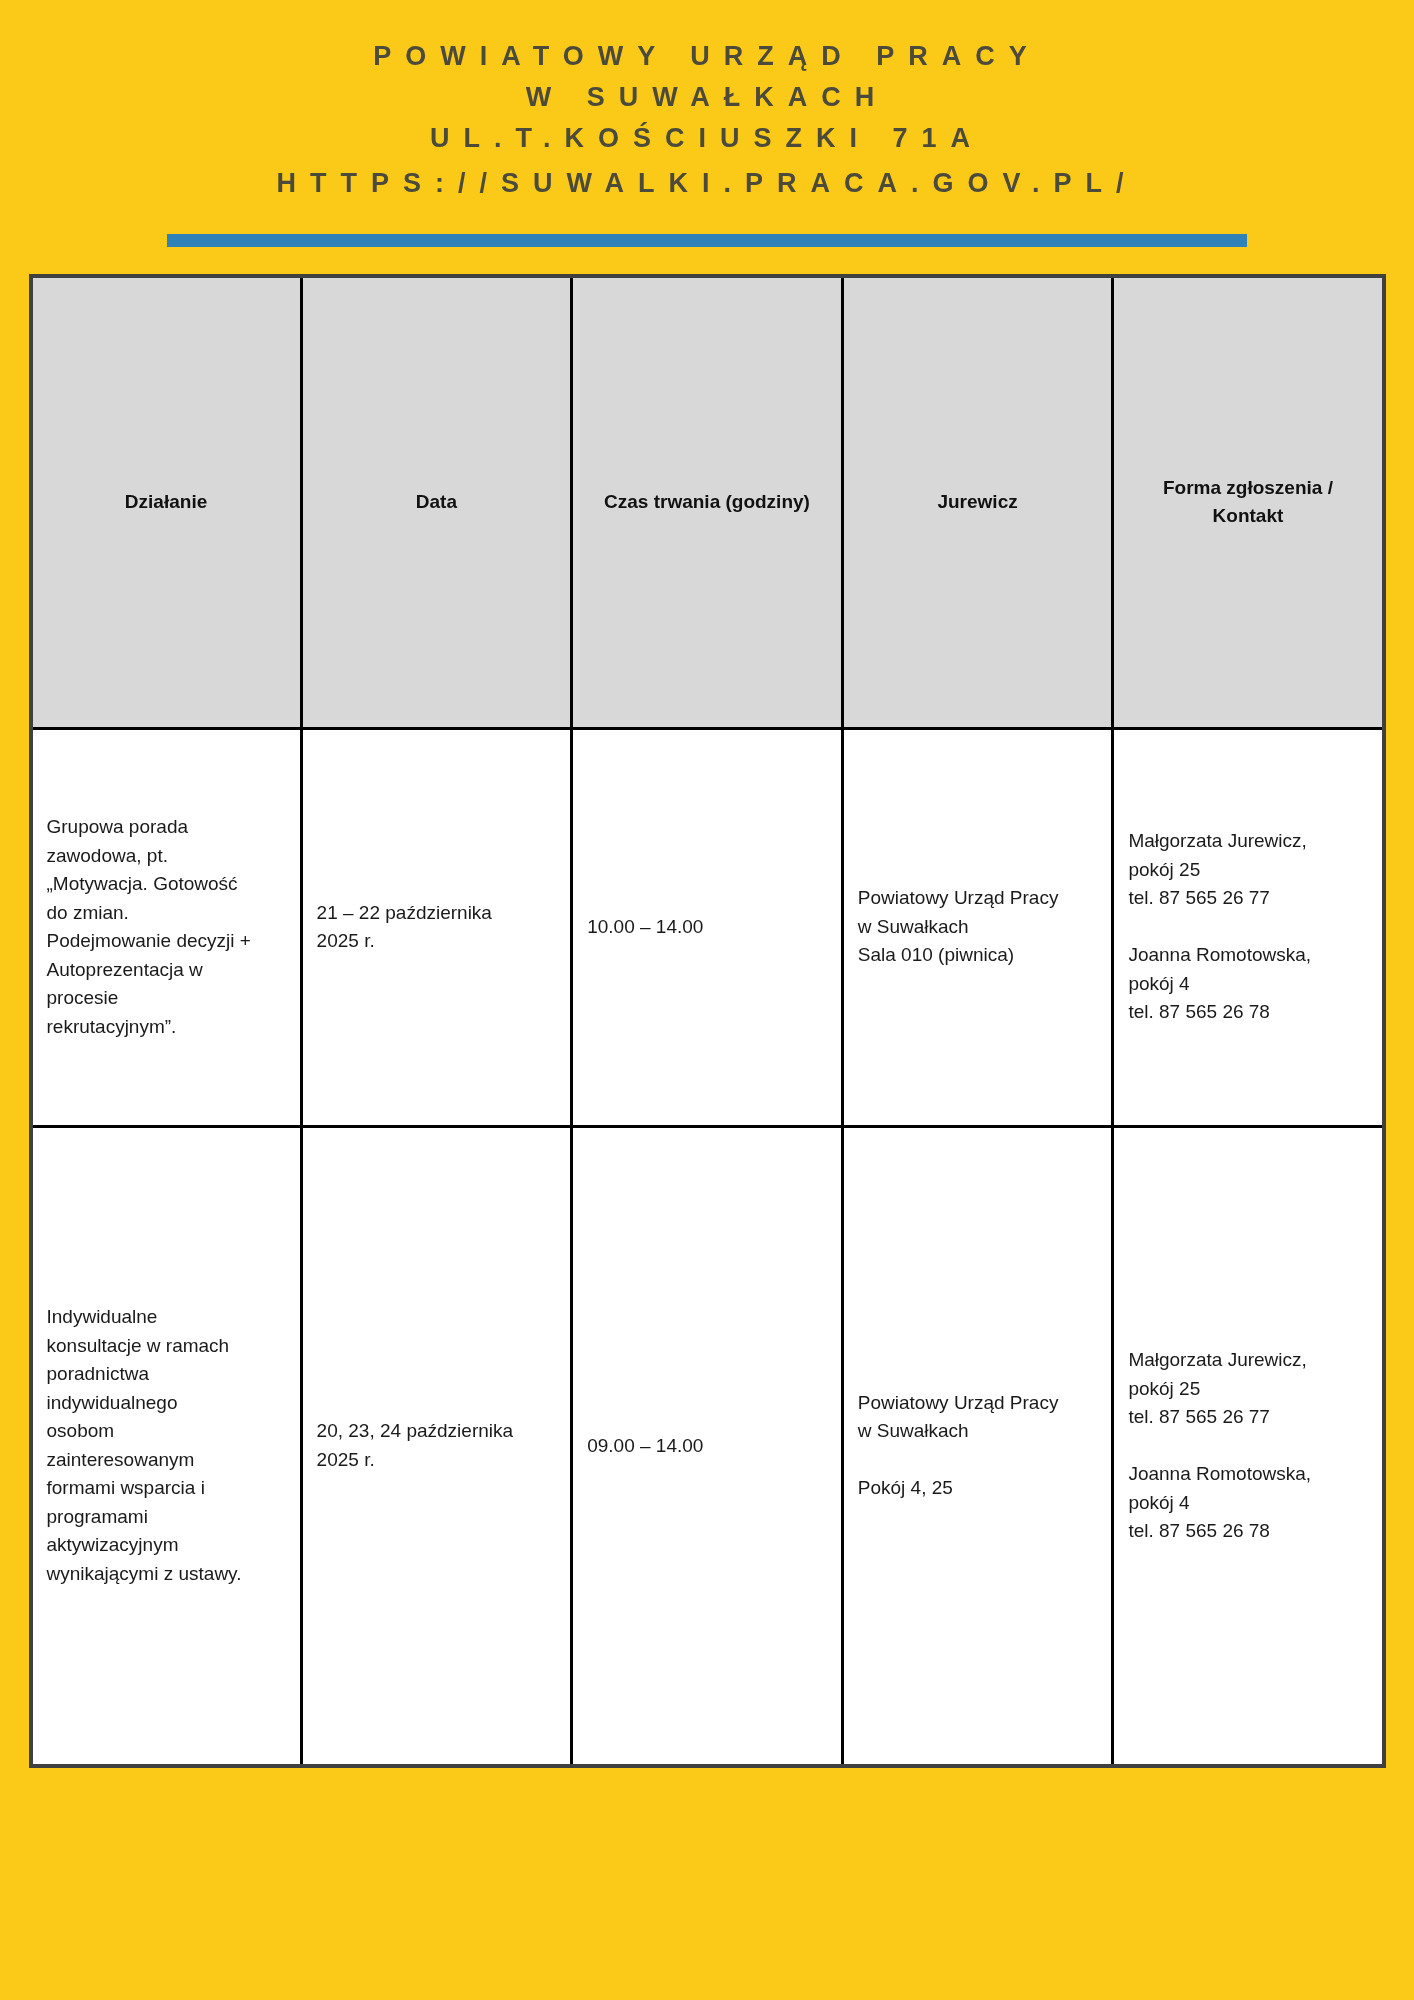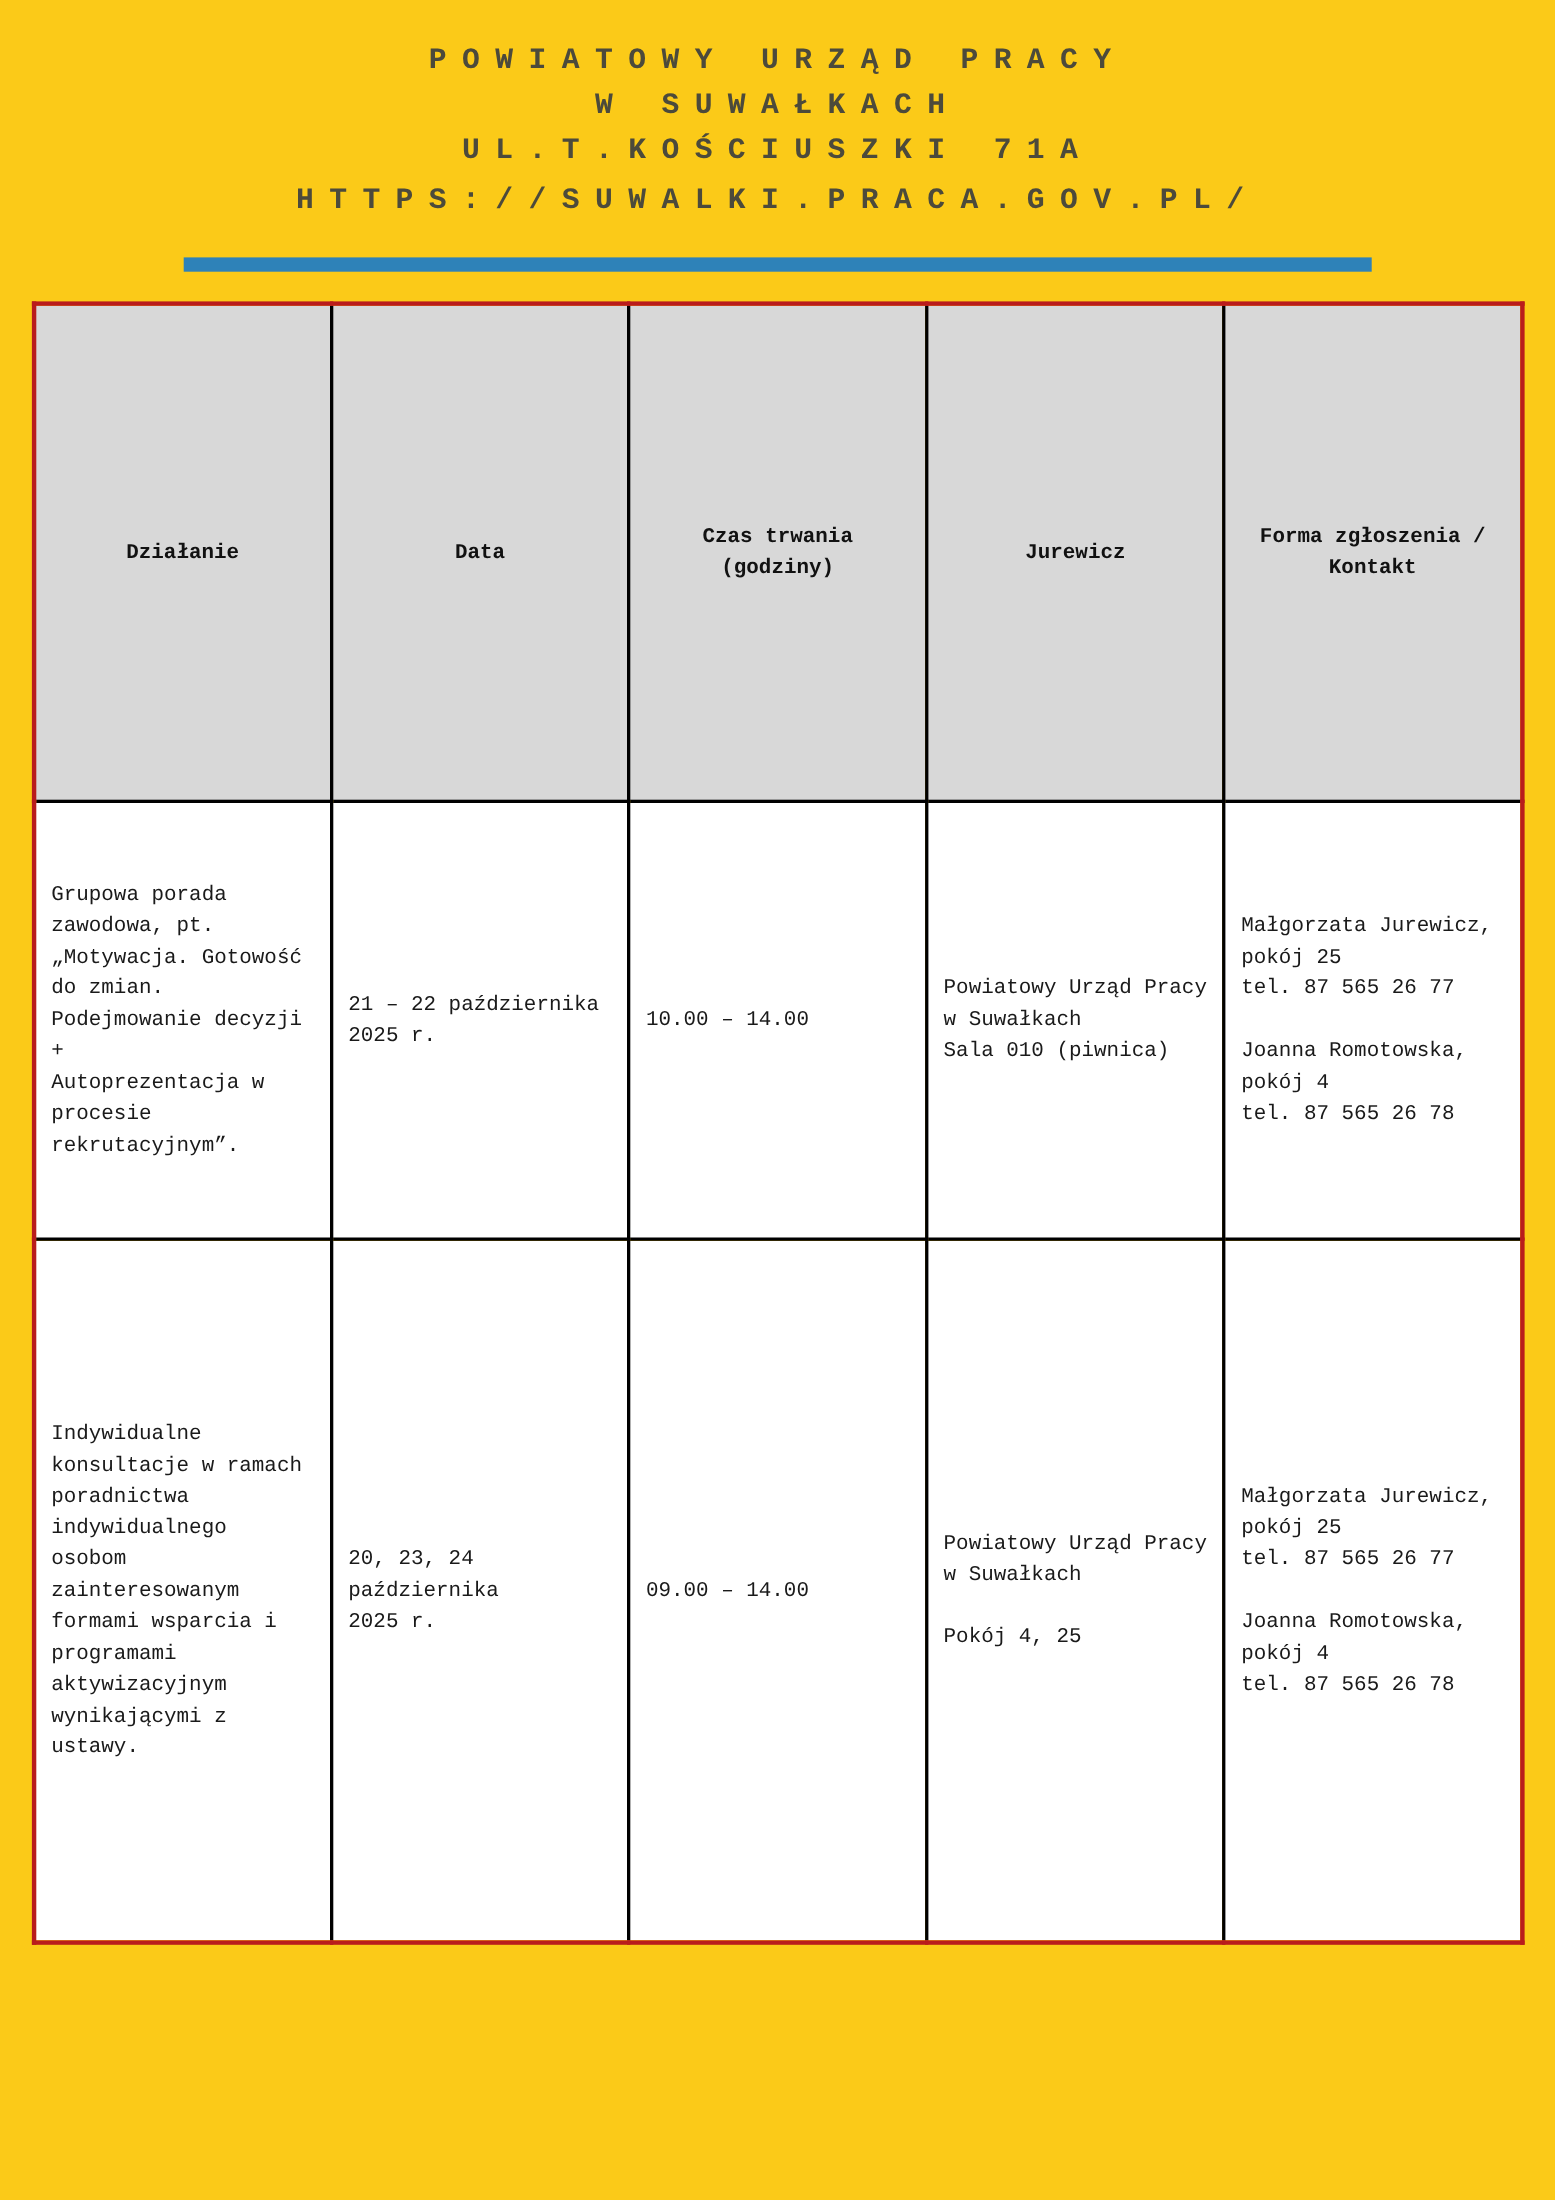--- a/index.html
+++ b/index.html
@@ -5,21 +5,21 @@
   html, body {
     margin: 0;
     padding: 0;
     background: #FBCA18;
   }
   .page {
     position: relative;
     width: 1414px;
     height: 2000px;
     background: #FBCA18;
-    font-family: Liberation Mono, monospace;
+    font-family: Liberation Sans, sans-serif;
     overflow: hidden;
   }
   
   .header-block {
     padding-top: 36px;
     text-align: center;
     color: #4C4A3B;
   }
   .header-line {
     font-size: 27px;
@@ -36,21 +36,21 @@
     height: 13px;
     margin: 30px auto 0 auto;
     background: #2E82B8;
   }
   
   table.schedule {
     width: 1357px;
     margin: 27px auto 0 auto;
     border-collapse: collapse;
     table-layout: fixed;
-    border: 4px solid #b91c1c;
+    border: 4px solid #404040;
   }
   table.schedule th,
   table.schedule td {
     border: 3px solid #000;
     white-space: pre-line;
     overflow: hidden;
   }
   table.schedule thead tr {
     height: 452px;
   }

